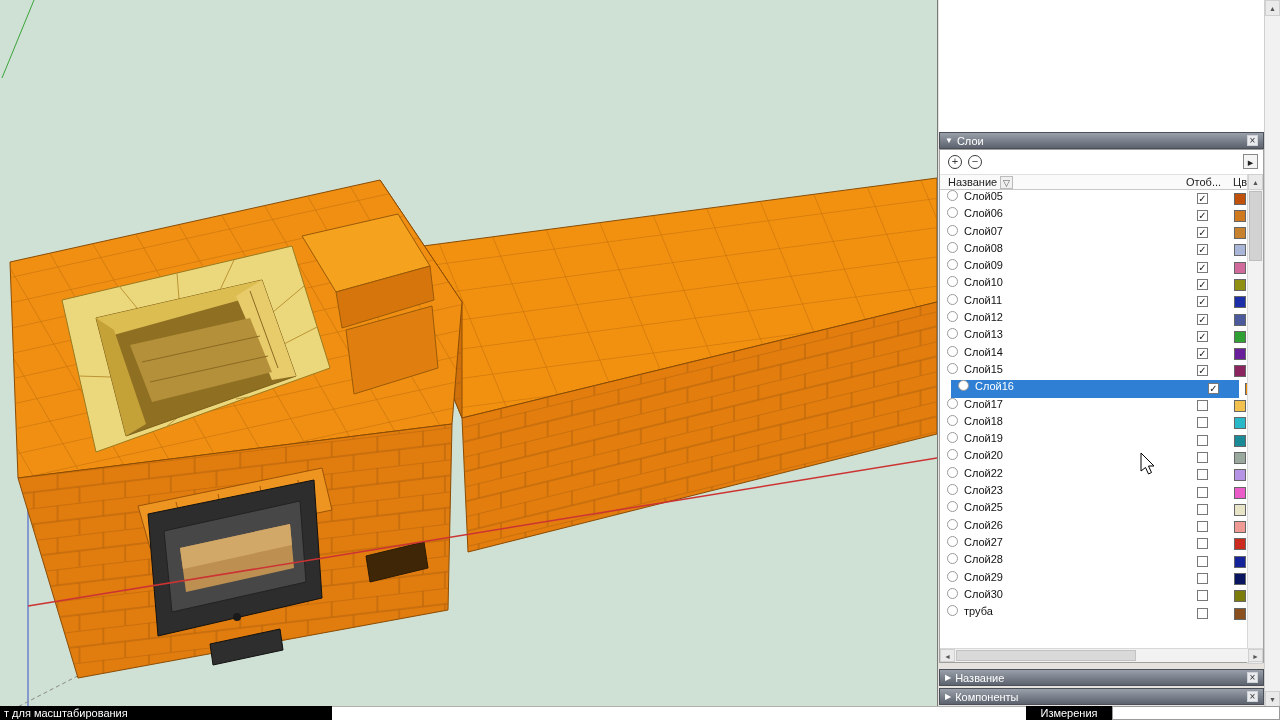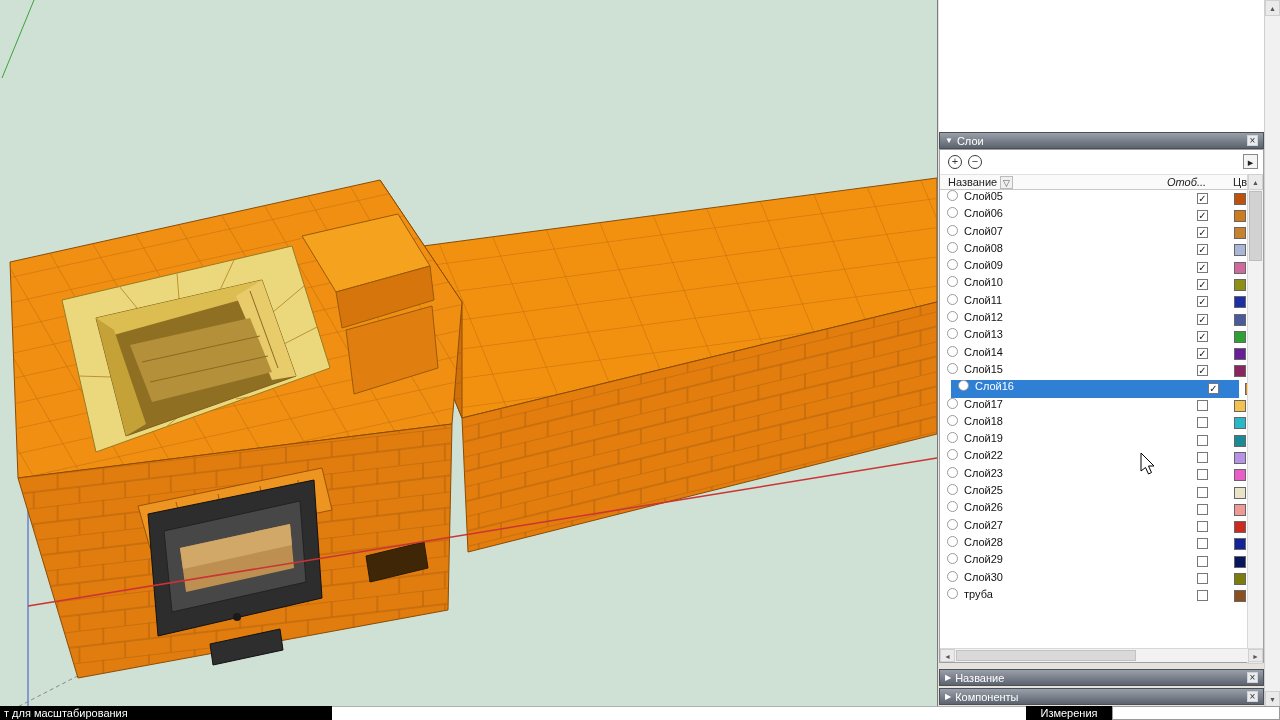--- a/index.html
+++ b/index.html
@@ -28,21 +28,21 @@
     border-radius:50%;color:#3a3a3a;font-size:11px;line-height:11px;text-align:center;box-sizing:border-box;}
   .plus{left:8px;} .minus{left:28px;}
   .details-btn{position:absolute;right:5px;top:4px;width:15px;height:15px;font-size:11px;line-height:14px;
     text-align:center;color:#222;border:1px solid #888;background:#f4f4f4;box-sizing:border-box;}
 
   .colhdr{position:absolute;top:24px;left:0;width:307px;height:16px;background:#fafafa;
     border-top:1px solid #e2e2e2;border-bottom:1px solid #c8c8c8;font-size:11px;color:#222;box-sizing:border-box;}
   .ch-name{position:absolute;left:8px;top:1px;}
   .funnel{position:absolute;left:60px;top:1px;width:13px;height:13px;line-height:12px;text-align:center;
     font-size:9px;color:#555;background:#f0f0f0;border:1px solid #bbb;box-sizing:border-box;}
-  .ch-vis{position:absolute;left:227px;top:1px;font-style:italic;}
+  .ch-vis{position:absolute;left:246px;top:1px;}
   .ch-col{position:absolute;left:293px;top:1px;}
 
   .list{position:absolute;top:40px;left:0;width:307px;height:460px;overflow:hidden;background:#fff;}
   .layer-row{position:relative;height:17.3px;display:flex;align-items:flex-start;font-size:11px;color:#111;}
   .radio{width:9px;height:9px;border:1px solid #9a9a9a;border-radius:50%;background:#fff;margin-left:7px;flex:none;}
   .lname{margin-left:6px;white-space:nowrap;}
   .cbox{position:absolute;left:257px;top:2.5px;width:11px;height:11px;border:1px solid #787878;
     background:#fff;font-size:10px;line-height:9px;text-align:center;color:#1c1c1c;box-sizing:border-box;}
   .swatch{position:absolute;left:294px;top:2.5px;width:12px;height:12px;border:1px solid #666;box-sizing:border-box;}
   .selected-row{background:linear-gradient(90deg,#2f7fd4 0,#2f7fd4 288px,transparent 288px);margin-left:11px;}
@@ -275,20 +275,26 @@
     <span class="swatch" style="background: rgb(40, 184, 200);"></span>
   </div>
 
   <div class="layer-row">
     <span class="radio"></span>
     <span class="lname">Слой19</span>
     <span class="cbox"></span>
     <span class="swatch" style="background: rgb(26, 138, 150);"></span>
   </div>
 
+  <div class="layer-row">
+    <span class="radio"></span>
+    <span class="lname">Слой20</span>
+    <span class="cbox"></span>
+    <span class="swatch" style="background: rgb(154, 168, 158);"></span>
+  </div>
 
 
   <div class="layer-row">
     <span class="radio"></span>
     <span class="lname">Слой22</span>
     <span class="cbox"></span>
     <span class="swatch" style="background: rgb(183, 147, 230);"></span>
   </div>
 
   <div class="layer-row">

